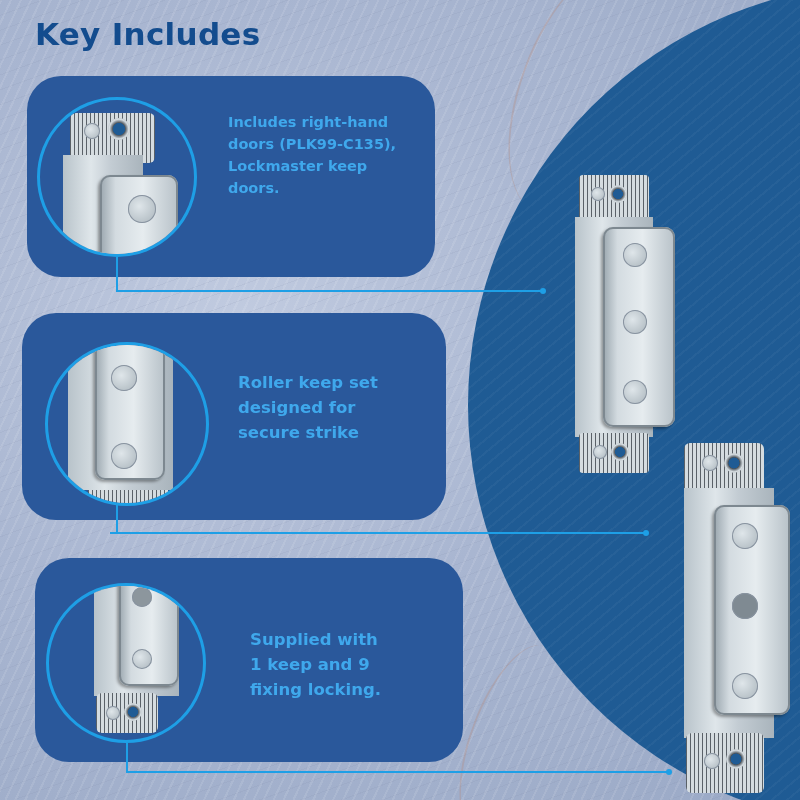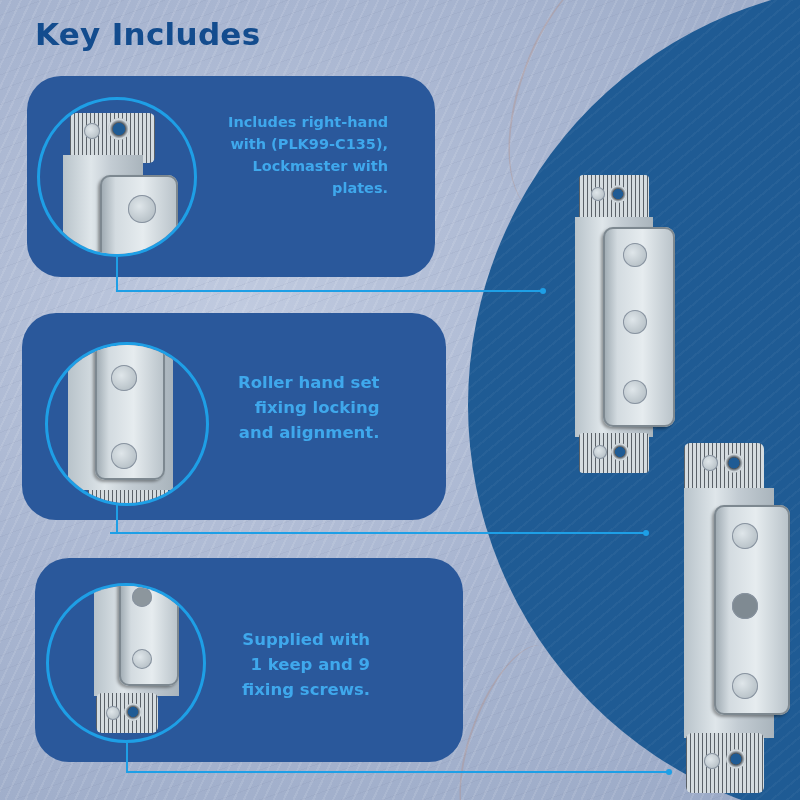--- a/index.html
+++ b/index.html
@@ -34,21 +34,21 @@
   .card {
     position: absolute; background: #2a589b; border-radius: 34px;
   }
   .thumb {
     position: absolute; width: 160px; height: 160px; border-radius: 50%;
     border: 3px solid #1e9fe6; box-sizing: border-box; overflow: hidden;
     background: #2a589b;
   }
   .card-text {
     position: absolute; color: #3fa8ec; font-weight: bold;
-    font-size: 14.5px; line-height: 22px; text-align: right;
+    font-size: 14.5px; line-height: 22px;
   }
   .card-text.big { font-size: 16.5px; line-height: 25px; }
   .vline { position: absolute; width: 2px; background: #1e9fe6; }
   .hline { position: absolute; height: 2px; background: #1e9fe6; }
   .dot { position: absolute; width: 6px; height: 6px; border-radius: 50%; background: #1e9fe6; }
 
   
   .plate { position: absolute; }
   .metal {
     background: linear-gradient(90deg, #b8c3ca 0%, #dfe6ea 35%, #c3ccd3 60%, #a9b4bc 100%);
@@ -89,63 +89,63 @@
     <div class="ribbed" style="position:absolute;left:10px;top:18px;width:85px;height:50px;border-radius:6px;"></div>
     <div class="boss" style="left:24px;top:28px;width:16px;height:16px;"></div>
     <div class="hole" style="left:48px;top:23px;width:22px;height:22px;"></div>
     <div class="metal" style="position:absolute;left:3px;top:60px;width:80px;height:140px;"></div>
     <div class="raised" style="left:40px;top:80px;width:78px;height:120px;"></div>
     <div class="boss" style="left:68px;top:100px;width:28px;height:28px;"></div>
   </div>
 </div>
 <div class="card-text" style="left:228px;top:111px;">
   <div>Includes right-hand</div>
-  <div>with (PLK99-C135),</div>
-  <div>Lockmaster with</div>
-  <div>plates.</div>
+  <div>doors (PLK99-C135),</div>
+  <div>Lockmaster keep</div>
+  <div>doors.</div>
 </div>
 <div class="vline" style="left:116px;top:257px;height:35px;"></div>
 <div class="hline" style="left:116px;top:290px;width:427px;"></div>
 <div class="dot" style="left:540px;top:288px;"></div>
 
 <div class="card" style="left:22px;top:313px;width:424px;height:207px;"></div>
 <div class="thumb" style="left:45px;top:342px;width:164px;height:164px;">
   <div class="plate" style="left:15px;top:-5px;width:120px;height:180px;">
     <div class="metal" style="position:absolute;left:5px;top:0;width:105px;height:150px;"></div>
     <div class="raised" style="left:32px;top:-10px;width:70px;height:150px;"></div>
     <div class="boss" style="left:48px;top:25px;width:26px;height:26px;"></div>
     <div class="boss" style="left:48px;top:103px;width:26px;height:26px;"></div>
     <div class="ribbed" style="position:absolute;left:25px;top:150px;width:80px;height:20px;"></div>
   </div>
 </div>
 <div class="card-text big" style="left:238px;top:370px;">
-  <div>Roller hand set</div>
-  <div>fixing locking</div>
-  <div>and alignment.</div>
+  <div>Roller keep set</div>
+  <div>designed for</div>
+  <div>secure strike</div>
 </div>
 <div class="vline" style="left:116px;top:504px;height:30px;"></div>
 <div class="hline" style="left:110px;top:532px;width:536px;"></div>
 <div class="dot" style="left:643px;top:530px;"></div>
 
 <div class="card" style="left:35px;top:558px;width:428px;height:204px;"></div>
 <div class="thumb" style="left:46px;top:583px;">
   <div class="plate" style="left:45px;top:-5px;width:90px;height:160px;">
     <div class="metal" style="position:absolute;left:0;top:0;width:85px;height:115px;"></div>
     <div class="raised" style="left:25px;top:-10px;width:60px;height:115px;"></div>
     <div class="boss" style="left:38px;top:6px;width:20px;height:20px;background:#8c969d;"></div>
     <div class="boss" style="left:38px;top:68px;width:20px;height:20px;"></div>
     <div class="ribbed" style="position:absolute;left:2px;top:112px;width:62px;height:40px;border-radius:6px;"></div>
     <div class="boss" style="left:12px;top:125px;width:14px;height:14px;"></div>
     <div class="hole" style="left:30px;top:122px;width:18px;height:18px;"></div>
   </div>
 </div>
-<div class="card-text big" style="left:242px;top:627px;">
+<div class="card-text big" style="left:250px;top:627px;">
   <div>Supplied with</div>
   <div>1 keep and 9</div>
-  <div>fixing screws.</div>
+  <div>fixing locking.</div>
 </div>
 <div class="vline" style="left:126px;top:743px;height:30px;"></div>
 <div class="hline" style="left:126px;top:771px;width:543px;"></div>
 <div class="dot" style="left:666px;top:769px;"></div>
 
 <div class="plate" style="left:575px;top:175px;width:100px;height:298px;">
   <div class="ribbed" style="position:absolute;left:4px;top:0;width:70px;height:48px;border-radius:4px;"></div>
   <div class="boss" style="left:16px;top:12px;width:14px;height:14px;"></div>
   <div class="hole" style="left:34px;top:10px;width:18px;height:18px;"></div>
   <div class="metal" style="position:absolute;left:0;top:42px;width:78px;height:220px;"></div>

